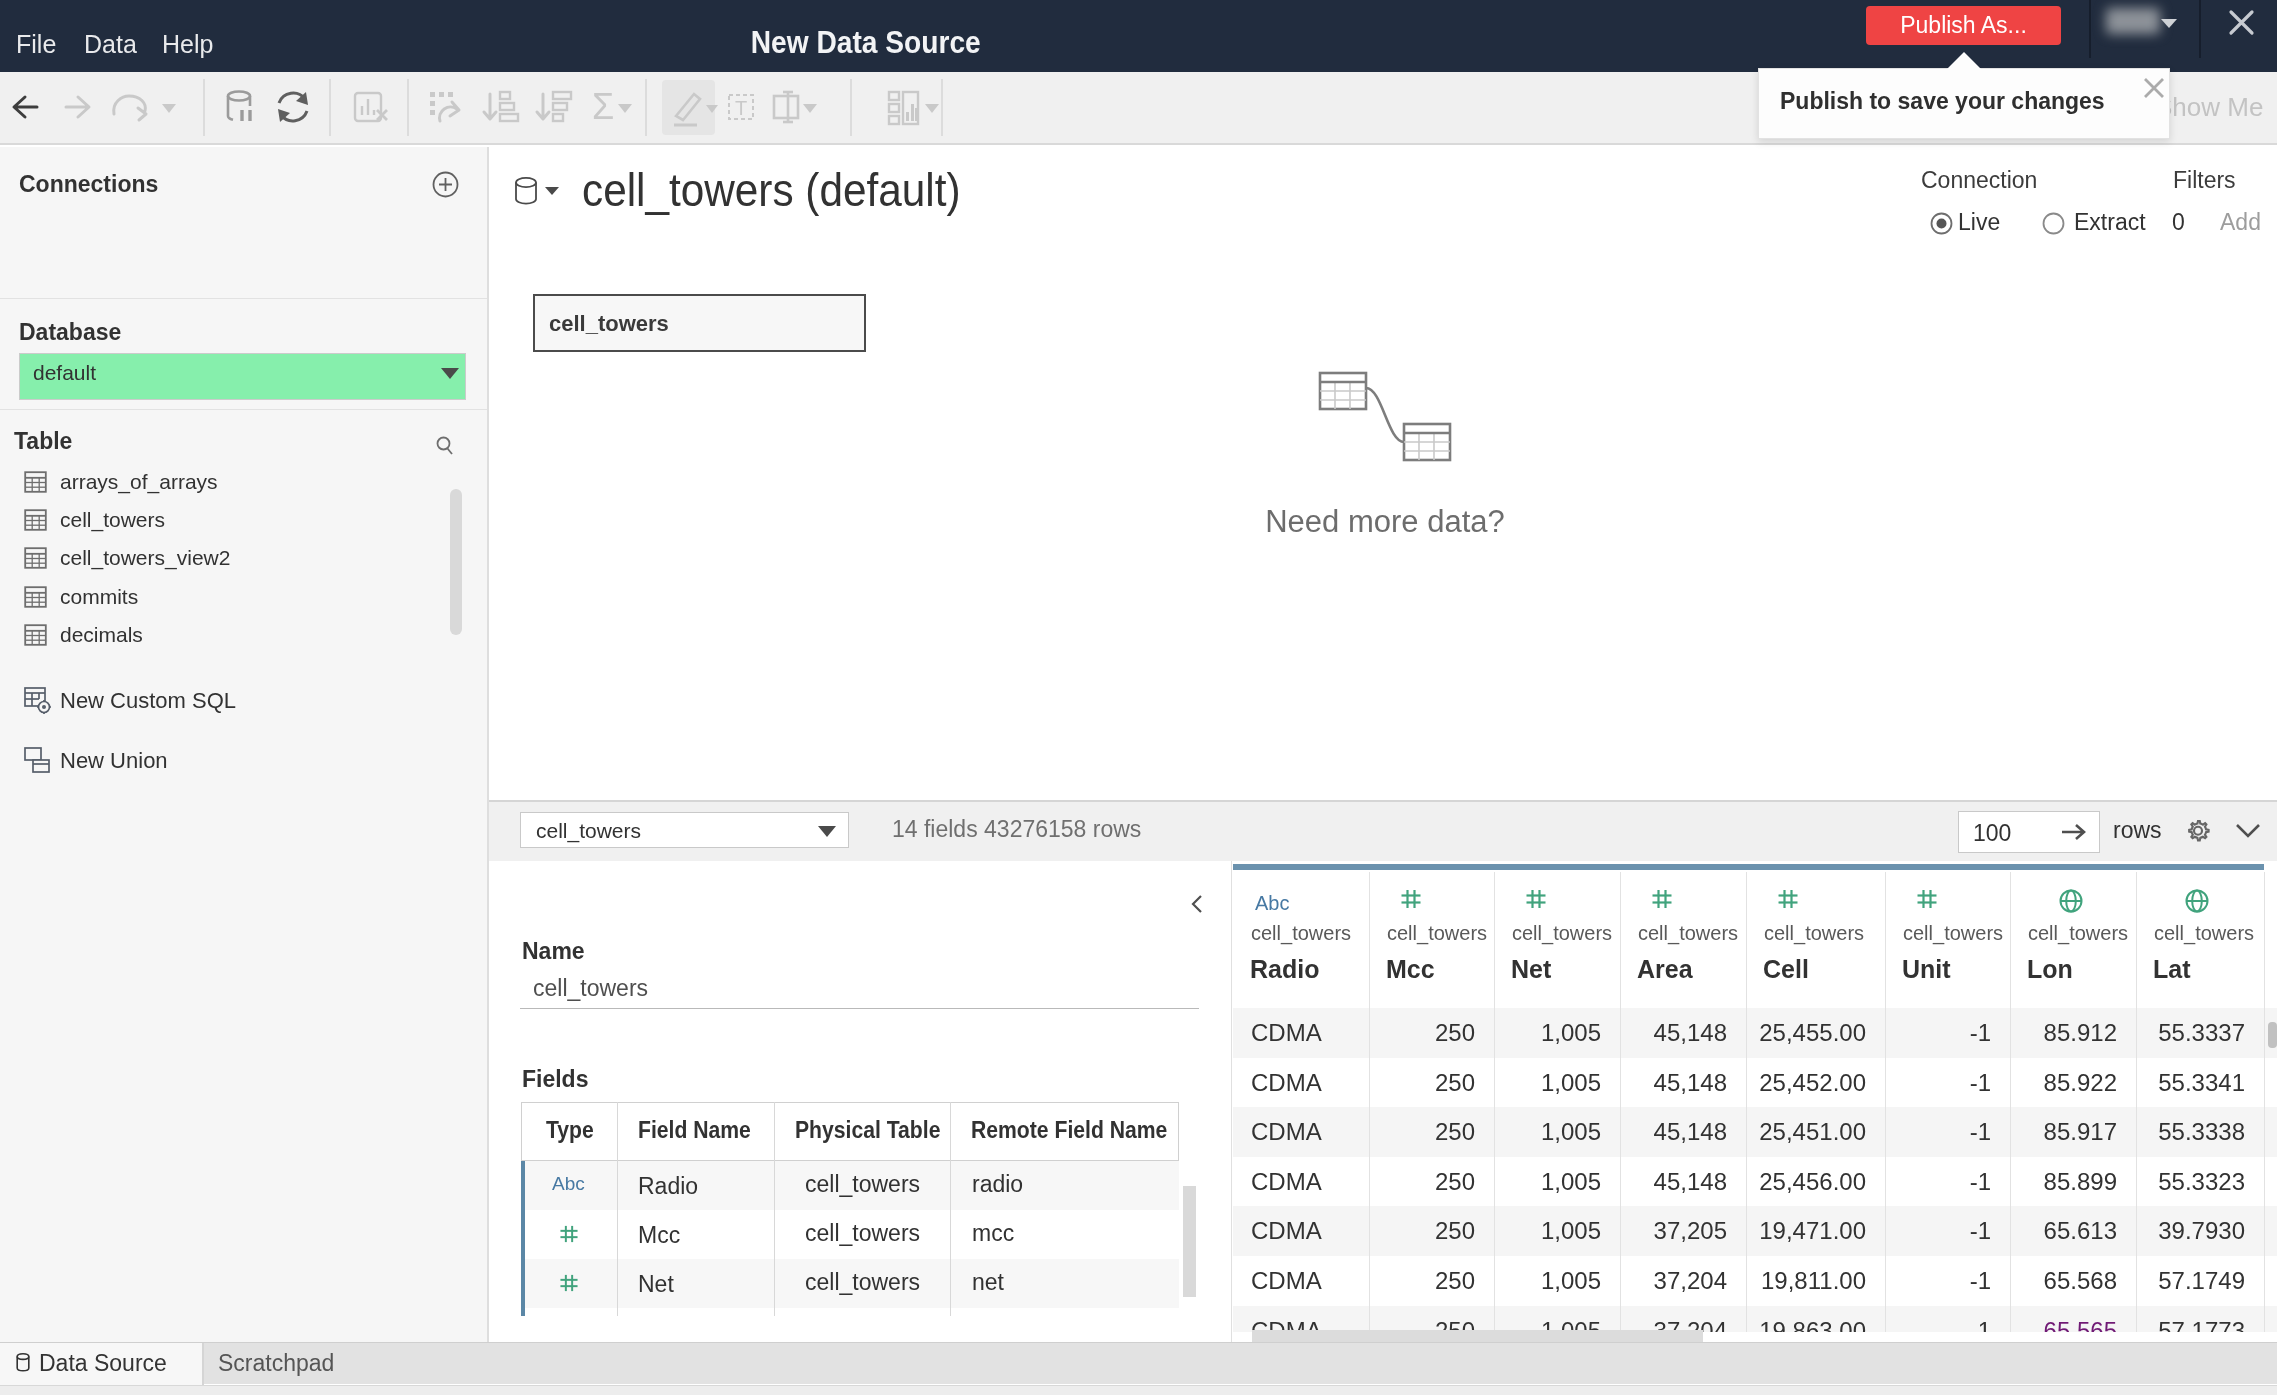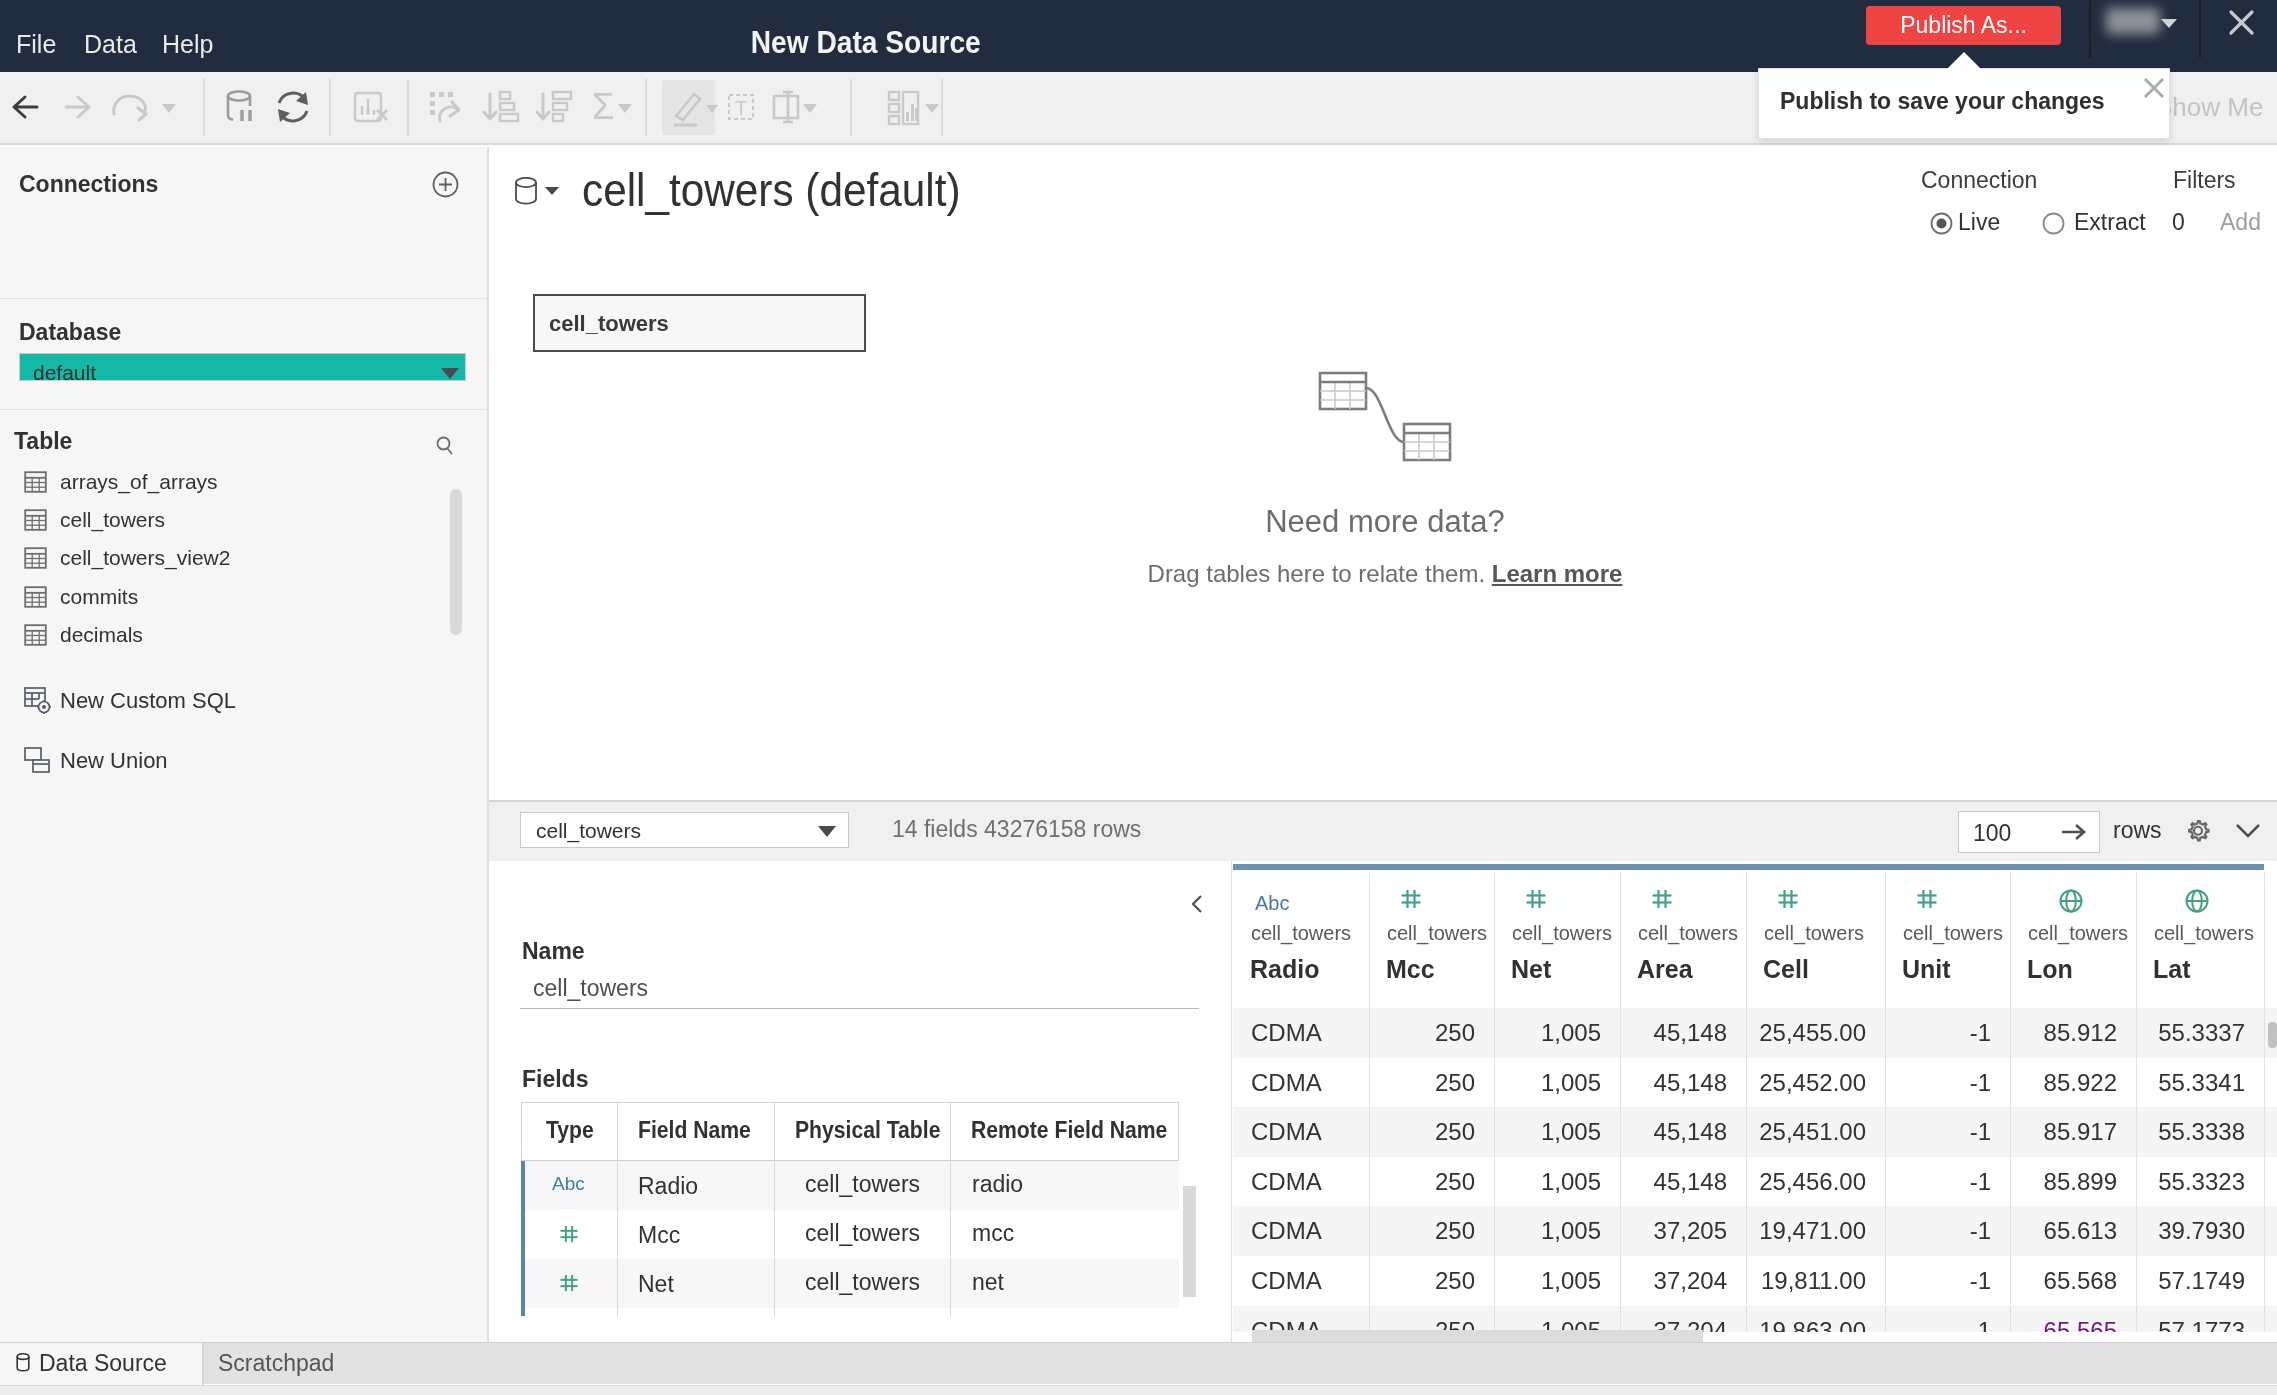--- a/index.html
+++ b/index.html
@@ -138,21 +138,21 @@
 
 <div class="abs" id="sidebar" style="left:0;top:147px;width:489px;height:1195px;background:#f6f6f6;border-right:2px solid #dedede;">
   <div class="abs" style="left:19px;top:24px;font-size:23px;font-weight:bold;color:#323232;">Connections</div>
   <svg class="abs" style="left:432px;top:24px;" width="27" height="27" viewBox="0 0 27 27">
     <circle cx="13.5" cy="13.5" r="12" fill="none" stroke="#606060" stroke-width="1.8"></circle>
     <path d="M13.5 7 V20 M7 13.5 H20" stroke="#606060" stroke-width="1.8"></path>
   </svg>
   
   <div class="abs" style="left:0;top:151px;width:487px;height:1px;background:#e2e2e2;"></div>
   <div class="abs" style="left:19px;top:172px;font-size:23px;font-weight:bold;color:#323232;">Database</div>
-  <div class="abs" style="left:19px;top:206px;width:447px;height:28px;background:#14b8a6;border:1px solid #cbcbcb;">
+  <div class="abs" style="left:19px;top:206px;width:447px;height:47px;background:#86efac;border:1px solid #cbcbcb;">
     <div class="abs" style="left:13px;top:7px;font-size:21px;color:#323232;">default</div>
     <div class="abs" style="left:421px;top:14px;width:0;height:0;border-left:9px solid transparent;border-right:9px solid transparent;border-top:11px solid #4a4a4a;"></div>
   </div>
   <div class="abs" style="left:0;top:262px;width:487px;height:1px;background:#e2e2e2;"></div>
   <div class="abs" style="left:14px;top:281px;font-size:23px;font-weight:bold;color:#323232;">Table</div>
   <svg class="abs" style="left:434px;top:288px;" width="22" height="22" viewBox="0 0 22 22">
     <circle cx="9.5" cy="8.5" r="6" fill="none" stroke="#6e6e6e" stroke-width="1.8"></circle>
     <line x1="13.5" y1="13.5" x2="18" y2="19" stroke="#6e6e6e" stroke-width="1.8"></line>
   </svg>
   
@@ -267,21 +267,20 @@
     <g stroke="#c9c9c9" stroke-width="1.6">
       <line x1="86" y1="71" x2="132" y2="71"></line>
         <line x1="86" y1="80" x2="132" y2="80"></line>
       <line x1="101" y1="62" x2="101" y2="89"></line>
         <line x1="116" y1="62" x2="116" y2="89"></line>
     </g>
     <line x1="86" y1="62" x2="132" y2="62" stroke="#7d7d7d" stroke-width="2.6"></line>
     <path d="M48 17 C 64 17, 70 71, 86 71" fill="none" stroke="#7d7d7d" stroke-width="2.6"></path>
   </svg>
   <div class="abs" style="left:646px;top:357px;width:500px;text-align:center;font-size:31px;color:#6d6d6d;">Need more data?</div>
-  <div class="abs" style="left:496px;top:413px;width:800px;text-align:center;font-size:24px;color:#6d6d6d;">Drag tables here to relate them. <span style="font-weight:bold;color:#575757;text-decoration:underline;">Learn more</span></div>
 </div>
 
 <div class="abs" style="left:489px;top:800px;width:1788px;height:2px;background:#d5d5d5;"></div>
 <div class="abs" id="bottompane" style="left:489px;top:802px;width:1788px;height:540px;background:#fff;">
 
   <div class="abs" style="left:0;top:0;width:1788px;height:59px;background:#f0f0f0;"></div>
   <div class="abs" style="left:31px;top:10px;width:329px;height:36px;background:#fff;border:1px solid #c9c9c9;">
     <div class="abs" style="left:15px;top:6px;font-size:21px;color:#323232;">cell_towers</div>
     <div class="abs" style="left:297px;top:13px;width:0;height:0;border-left:9px solid transparent;border-right:9px solid transparent;border-top:11px solid #4a4a4a;"></div>
   </div>

